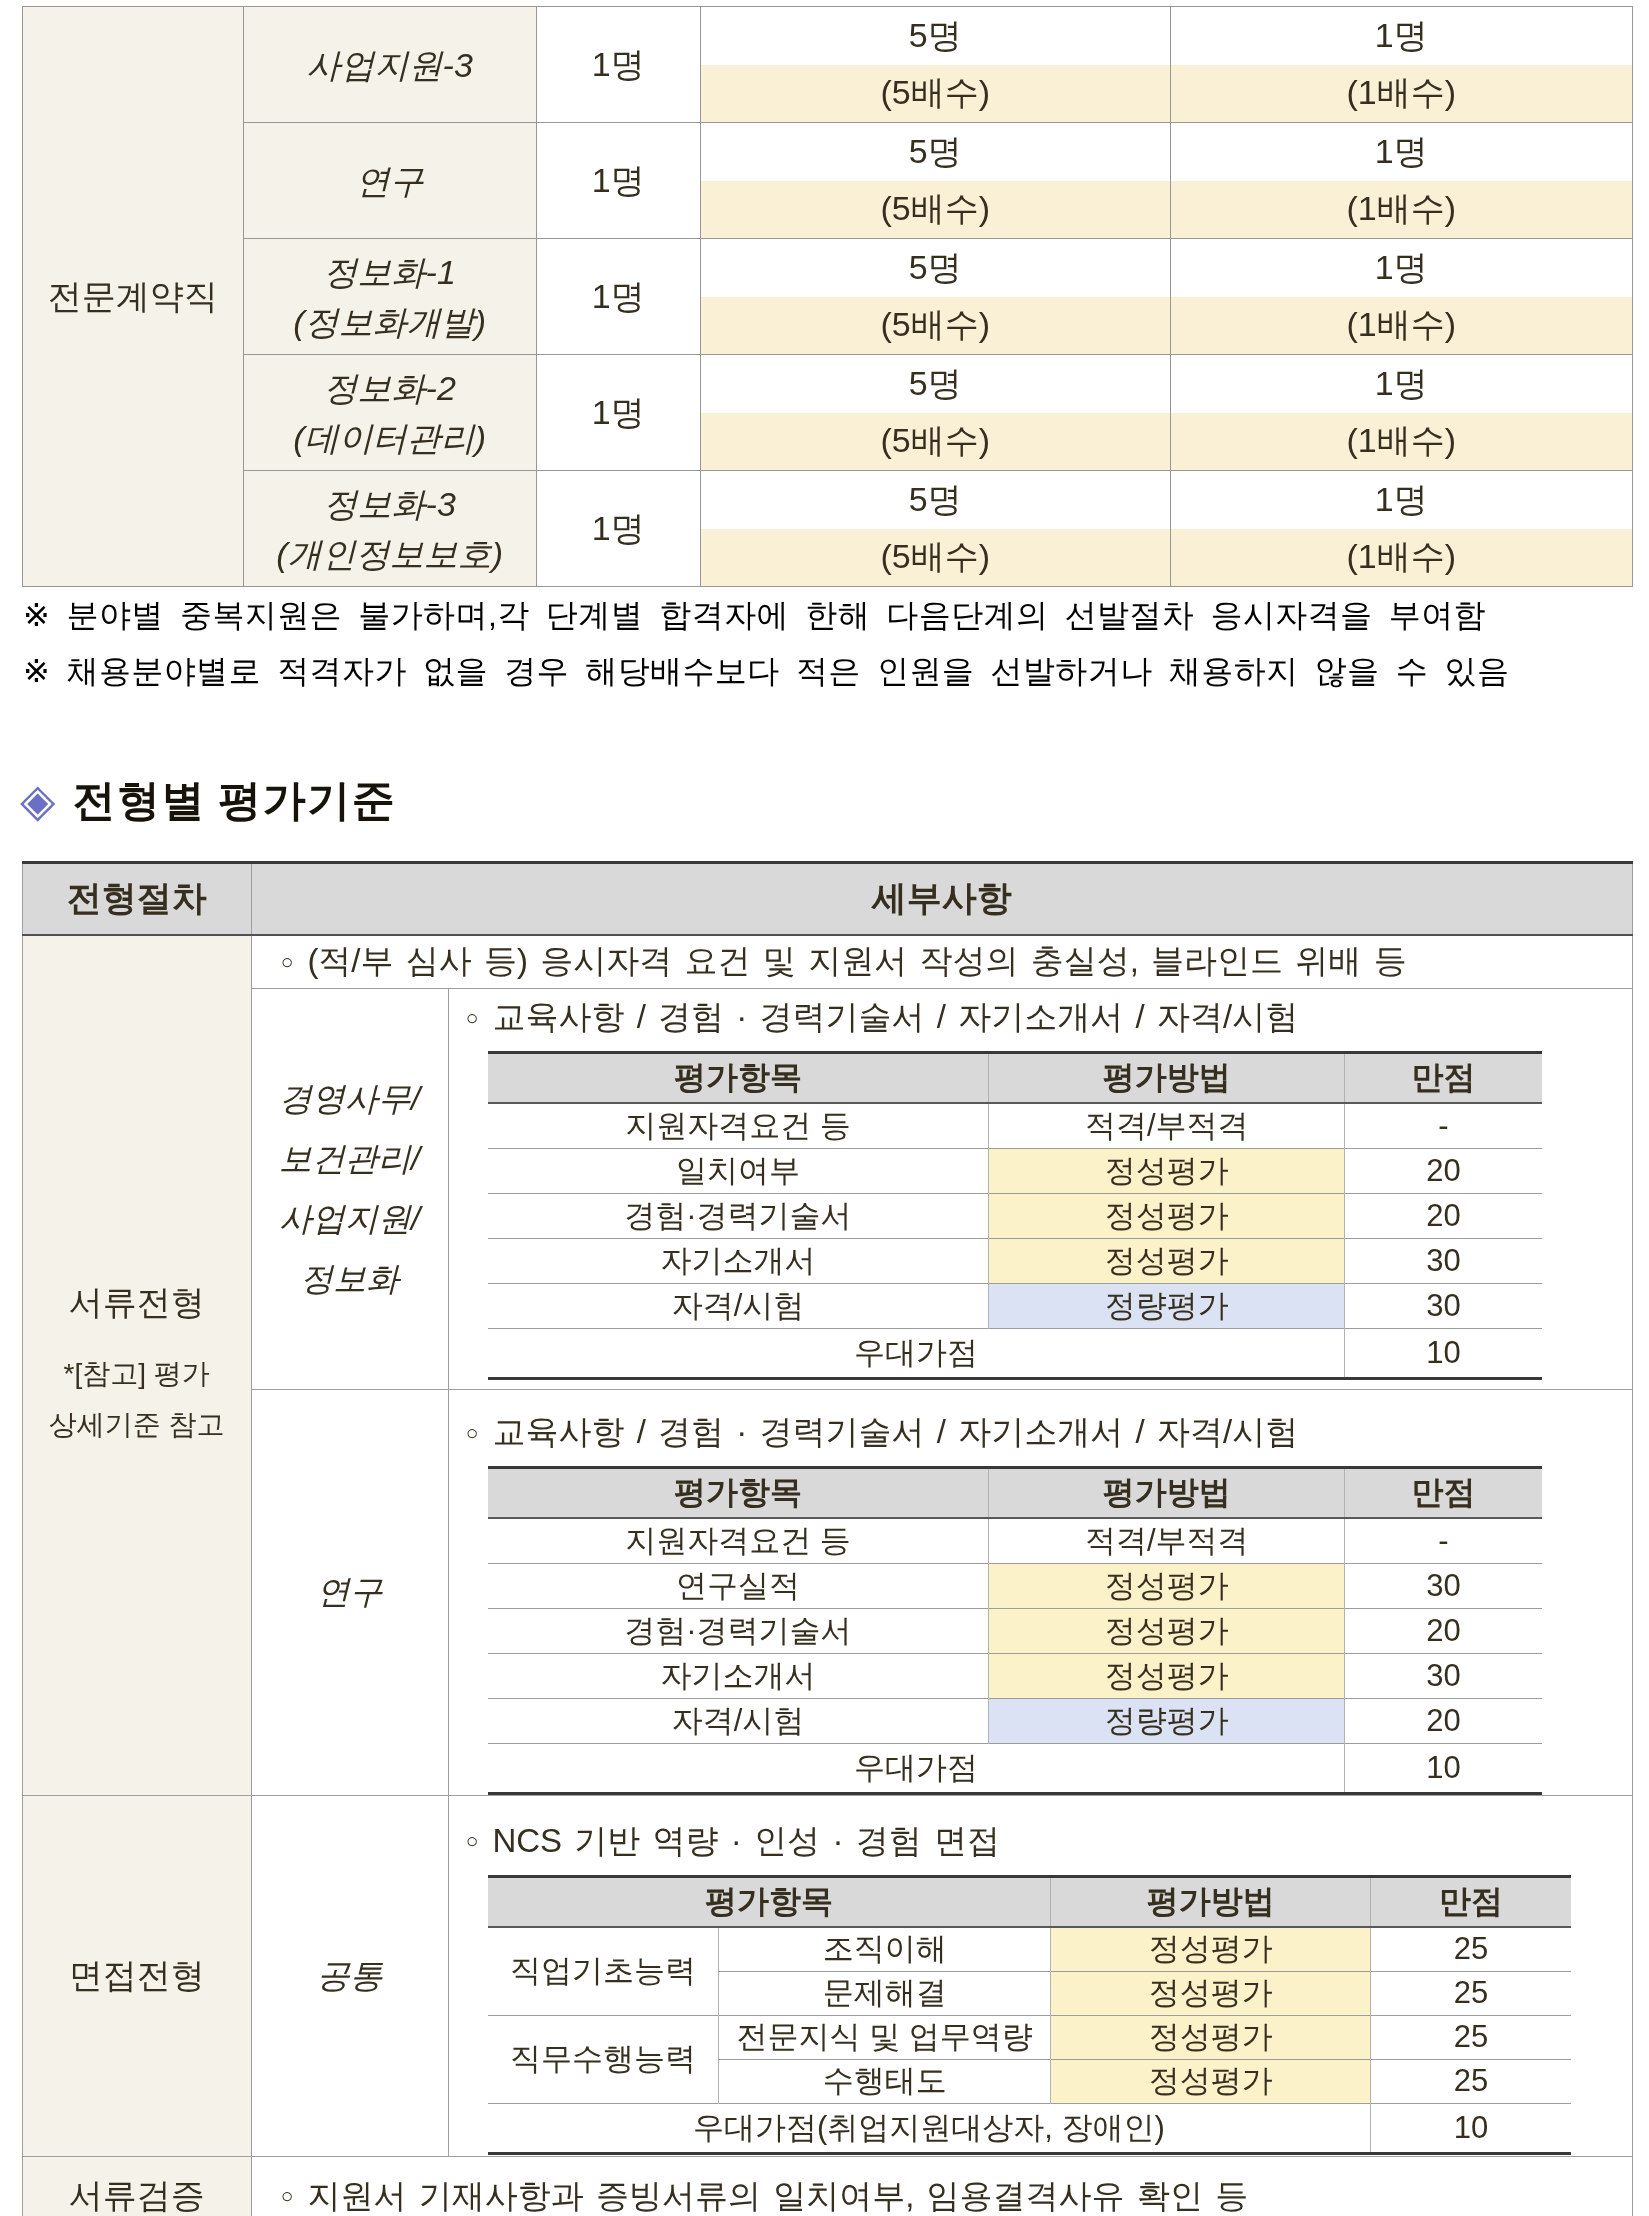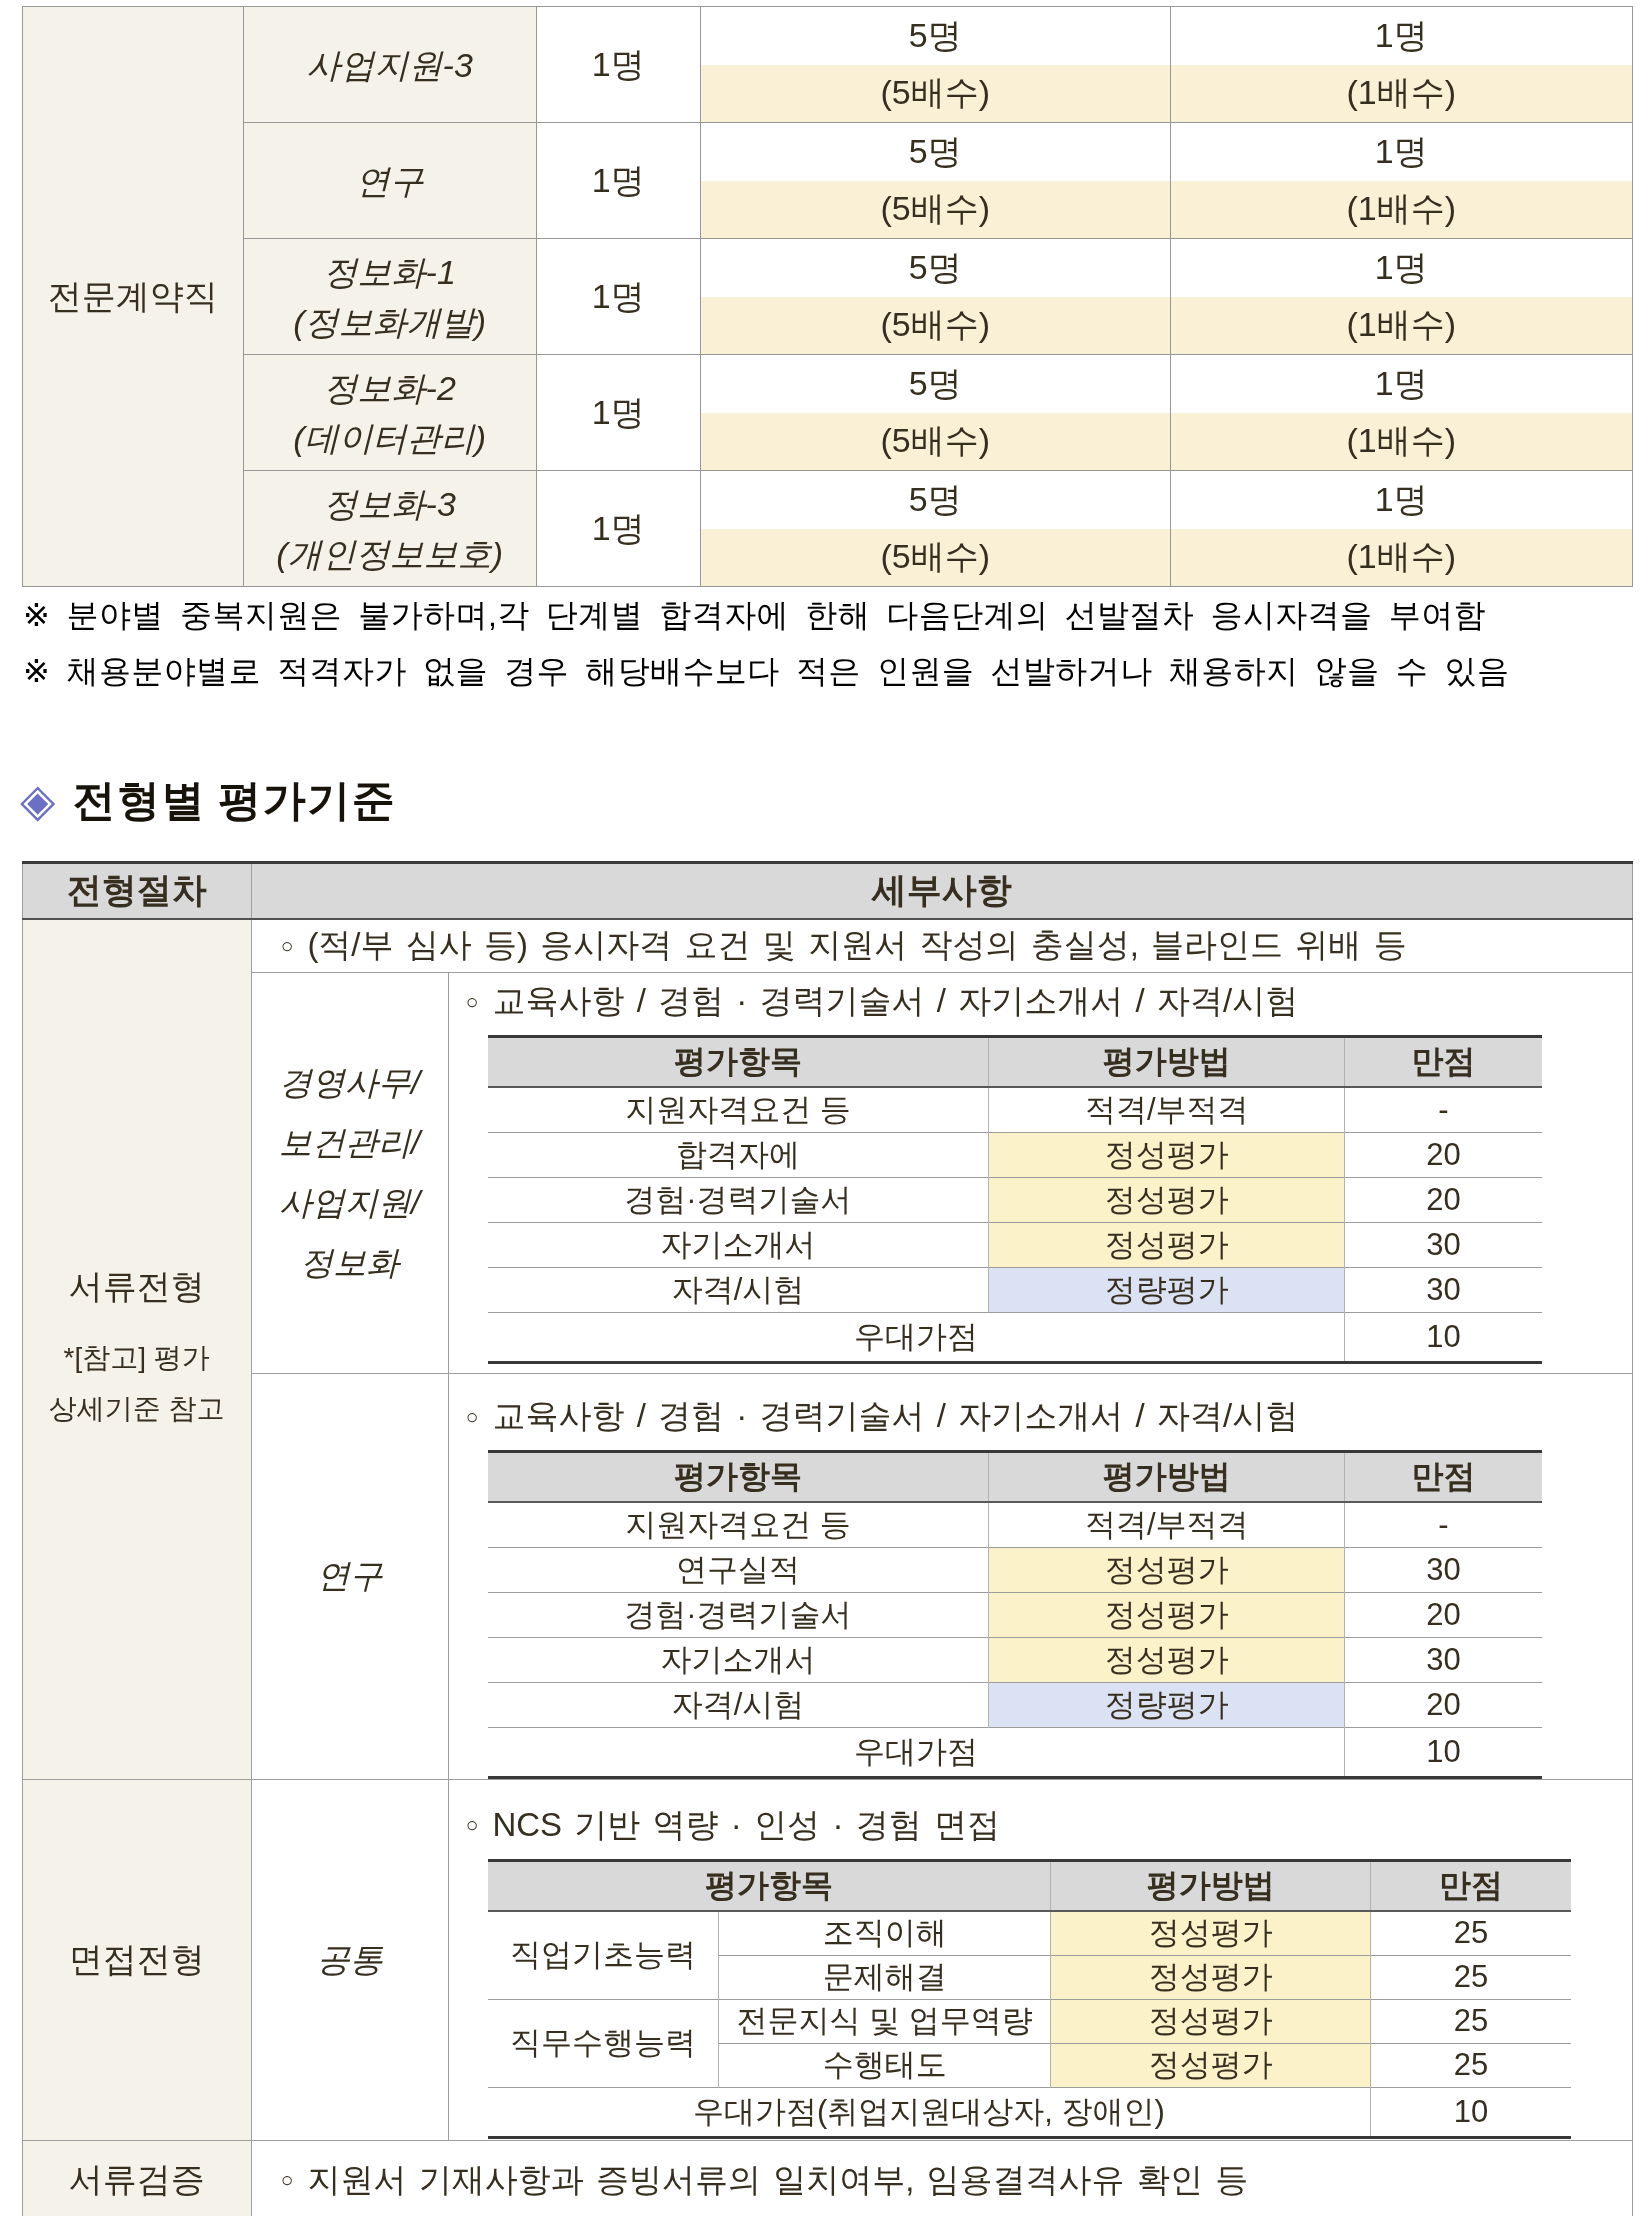--- a/index.html
+++ b/index.html
@@ -59,21 +59,21 @@
   .t-main {
     position: absolute; top: 861px; left: 21.7px;
     width: 1610px;
     border-top: 3.1px solid #3a3a3a;
     border-bottom: 3.9px solid #2e2e2e;
     border-left: 1.5px solid #9e9e9e;
     border-right: 1.5px solid #9e9e9e;
   }
   .t-main > tbody > tr > th,
   .t-main > tbody > tr > td { border: 1.5px solid #9e9e9e; padding: 0; }
-  .t-main > tbody > tr.hdr { height: 56px; }
+  .t-main > tbody > tr.hdr { height: 72px; }
   .t-main > tbody > tr.hdr > th {
     background: #d9d9d9; font-size: 35px; font-weight: bold;
     border-bottom: 2.3px solid #515151; text-align: center; vertical-align: middle;
   }
   .cell-stage {
     background: #f4f2e9; text-align: center; vertical-align: middle;
     font-size: 34px;
   }
   .stage-ref { font-size: 28px; line-height: 51px; margin-top: 21.7px; }
   .cell-cat { background: #ffffff; text-align: center; vertical-align: middle; font-size: 33px; font-style: italic; }
@@ -253,21 +253,21 @@
                 <th class="first">평가항목</th>
                 <th>평가방법</th>
                 <th>만점</th>
               </tr>
               <tr>
                 <td class="first">지원자격요건 등</td>
                 <td>적격/부적격</td>
                 <td>-</td>
               </tr>
               <tr>
-                <td class="first">합격자에</td>
+                <td class="first">일치여부</td>
                 <td class="bg-qual">정성평가</td>
                 <td>20</td>
               </tr>
               <tr>
                 <td class="first">경험·경력기술서</td>
                 <td class="bg-qual">정성평가</td>
                 <td>20</td>
               </tr>
               <tr>
                 <td class="first">자기소개서</td>

